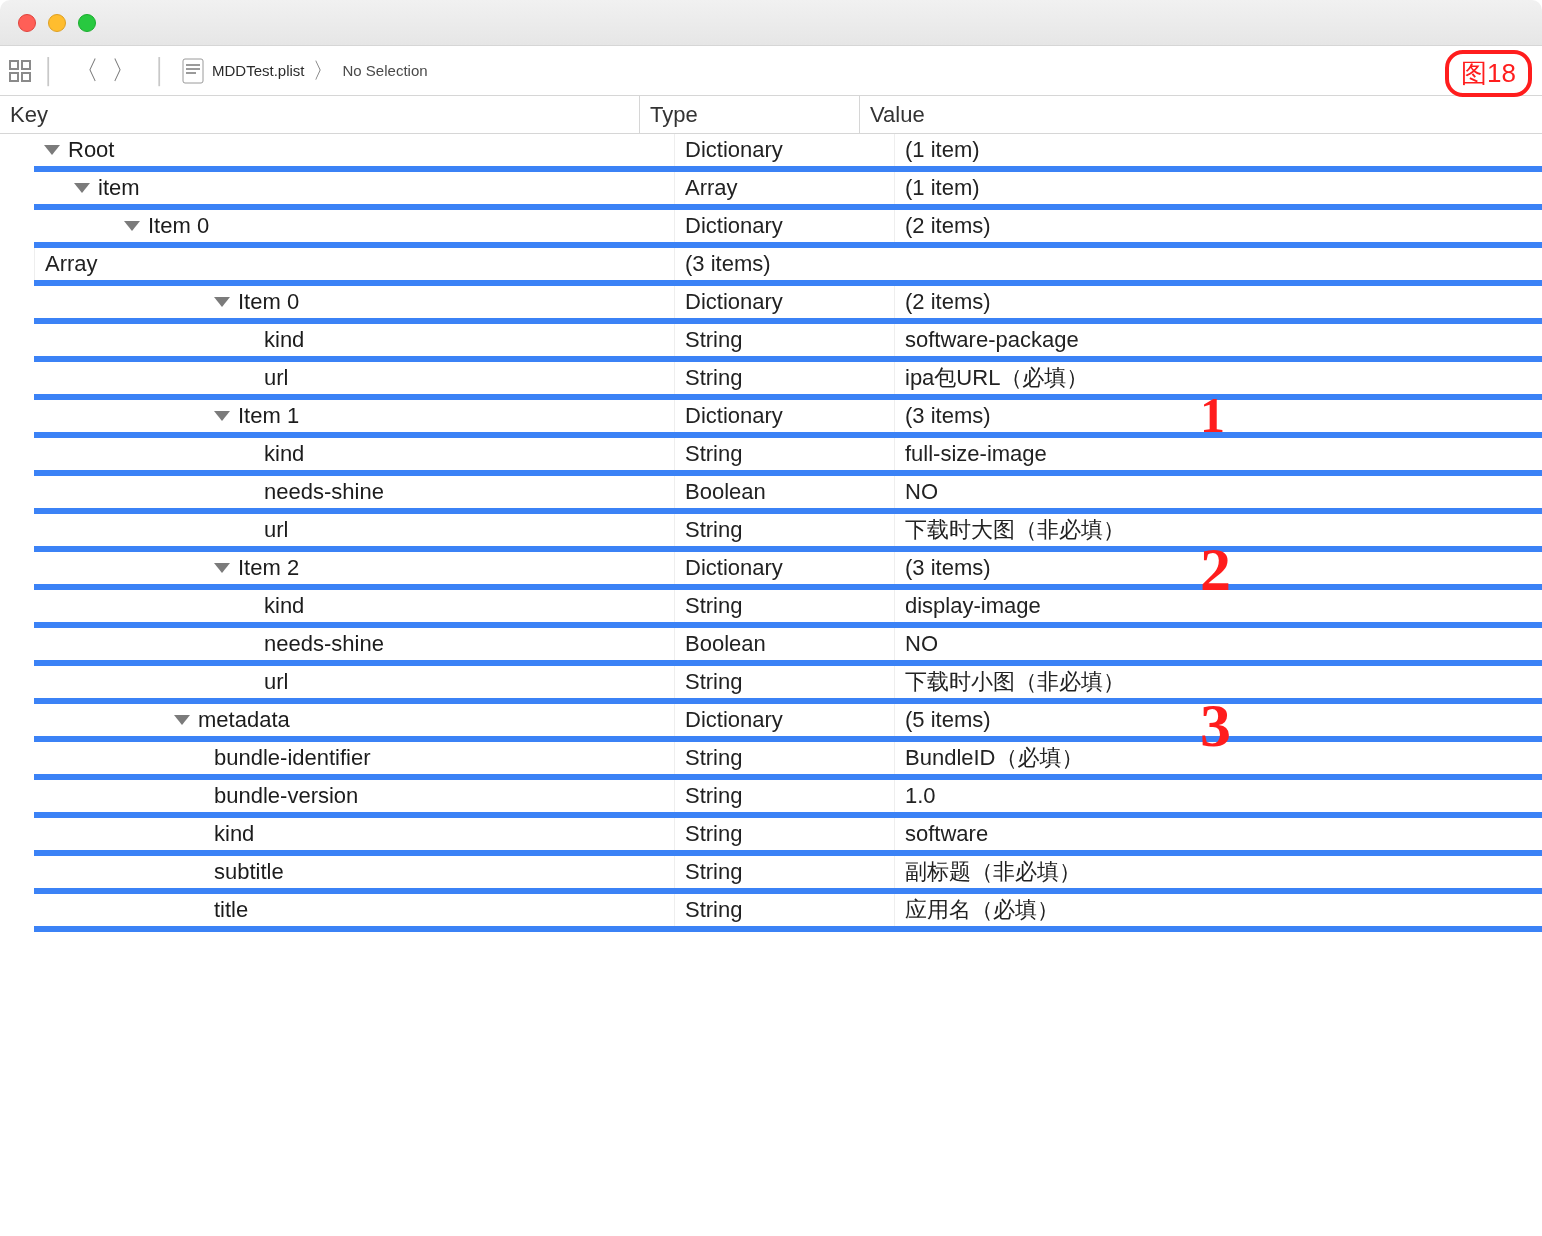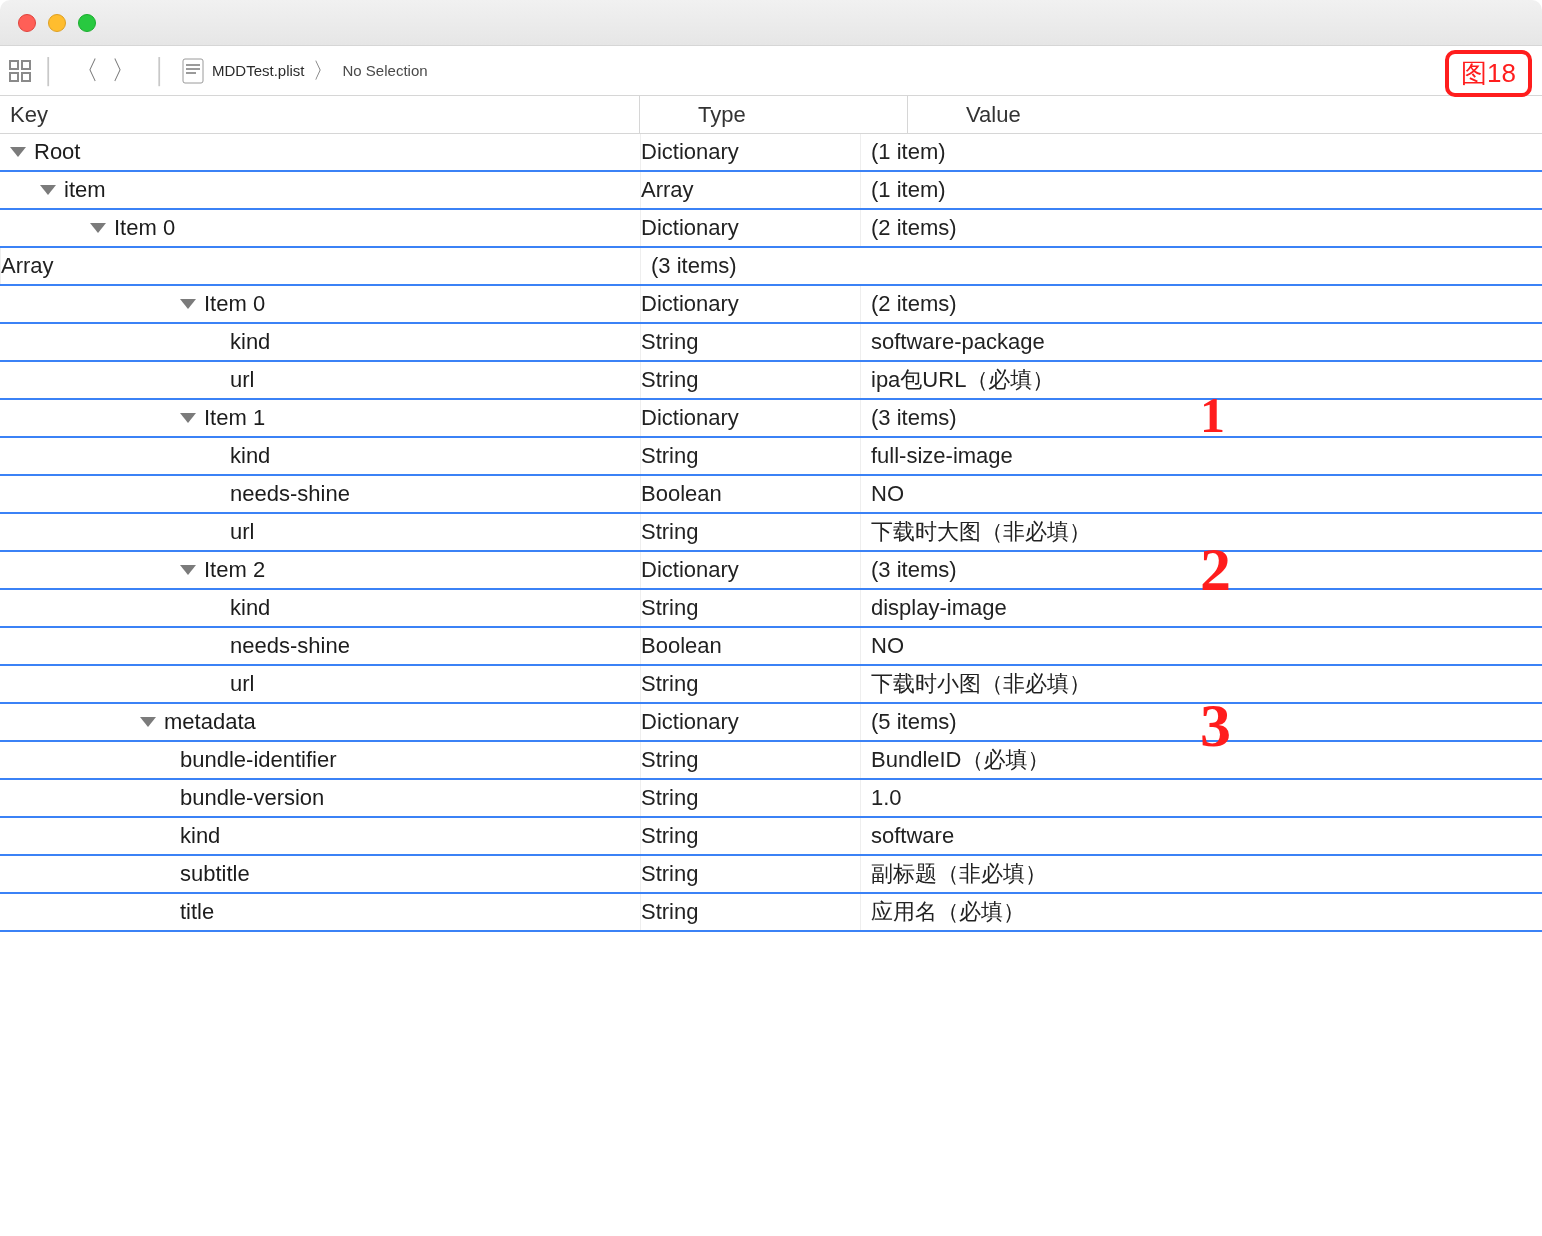--- a/index.html
+++ b/index.html
@@ -36,54 +36,54 @@
   }
   .toolbar .grid-icon svg { display:block; }
   .toolbar .sep { color:#c8c8c8; margin: 0 10px; font-size: 24px; }
   .nav-arrow { color:#7a7a7a; font-size: 26px; padding: 0 6px; cursor:pointer; }
   .file-icon { margin: 0 8px 0 4px; display:inline-flex; }
   .crumb { font-size: 15px; color:#2b2b2b; }
   .crumb-sep { color:#7a7a7a; margin: 0 8px; font-size:22px; }
   .no-sel { color:#4a4a4a; }
   .figure-tag {
     position:absolute; right:10px; top:4px;
-    border:4px solid #ff1d1d; border-radius:10px;
+    border:4px solid #ff1d1d; border-radius:18px;
     color:#ff1d1d; font-size:26px; padding:2px 12px;
     font-family: "PingFang SC","Heiti SC",sans-serif;
   }
 
   
   .columns-header {
     display:grid;
     grid-template-columns: 640px 220px 1fr;
     border-bottom:1px solid #d6d6d6;
     background:#fff;
     height: 38px;
-    gap: 48px;
   }
   .columns-header > div {
     padding: 6px 10px 4px 10px;
     border-right:1px solid #d6d6d6;
     color:#333;
     font-size:22px;
   }
   .columns-header > div:last-child { border-right:none; }
 
   
   .rows { }
   .row {
     display:grid;
     grid-template-columns: 640px 220px 1fr;
     height: 38px;
     align-items:center;
-    border-bottom:2px solid #3b82f6;
+    border-bottom:6px solid #3b82f6;
     position:relative;
+    margin-left:34px;
   }
   .row .k { padding-left: 10px; display:flex; align-items:center; }
-  .row .t { border-left:1px solid #eee; color:#222; height:100%; display:flex; align-items:center;}
+  .row .t { padding-left: 10px; border-left:1px solid #eee; color:#222; height:100%; display:flex; align-items:center;}
   .row .v { padding-left: 10px; border-left:1px solid #eee; color:#222; height:100%; display:flex; align-items:center;}
   .muted { color:#9a9a9a; }
 
   .disclosure {
     display:inline-block; width:0; height:0;
     border-left:8px solid transparent; border-right:8px solid transparent;
     border-top:10px solid #7b7b7b;
     margin-right:8px;
   }
   .indent-1 { padding-left: 40px !important; }

